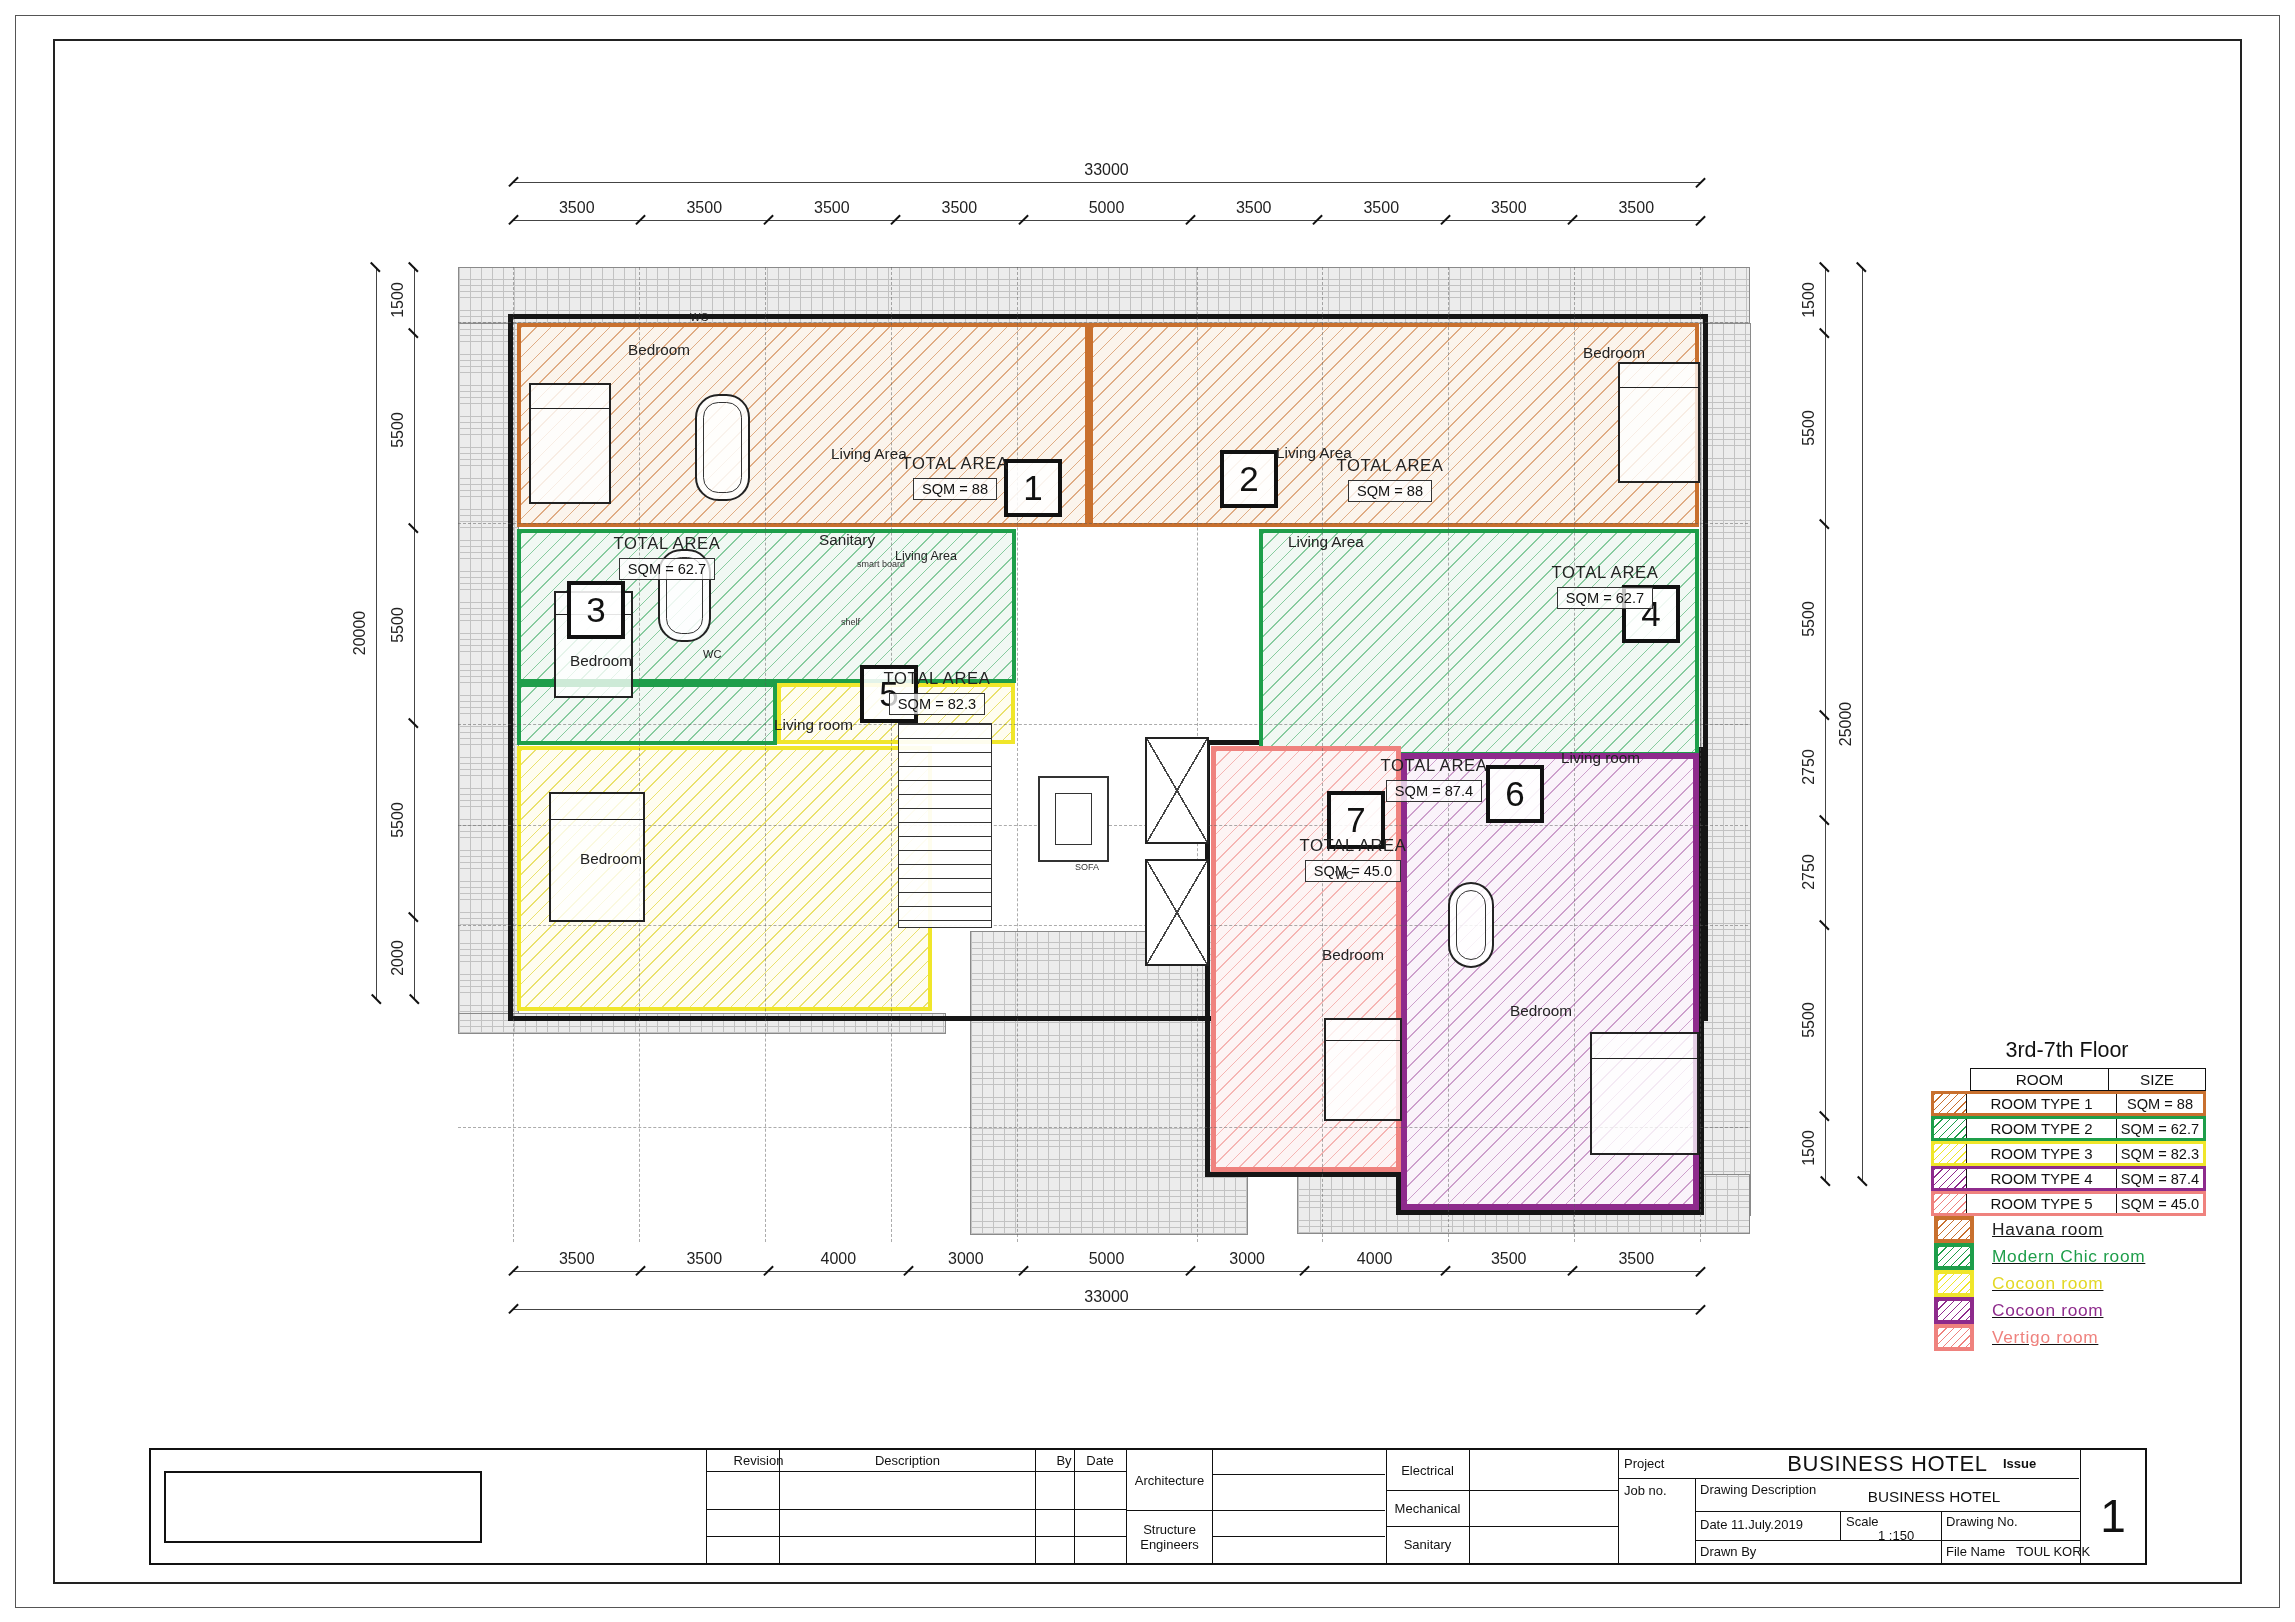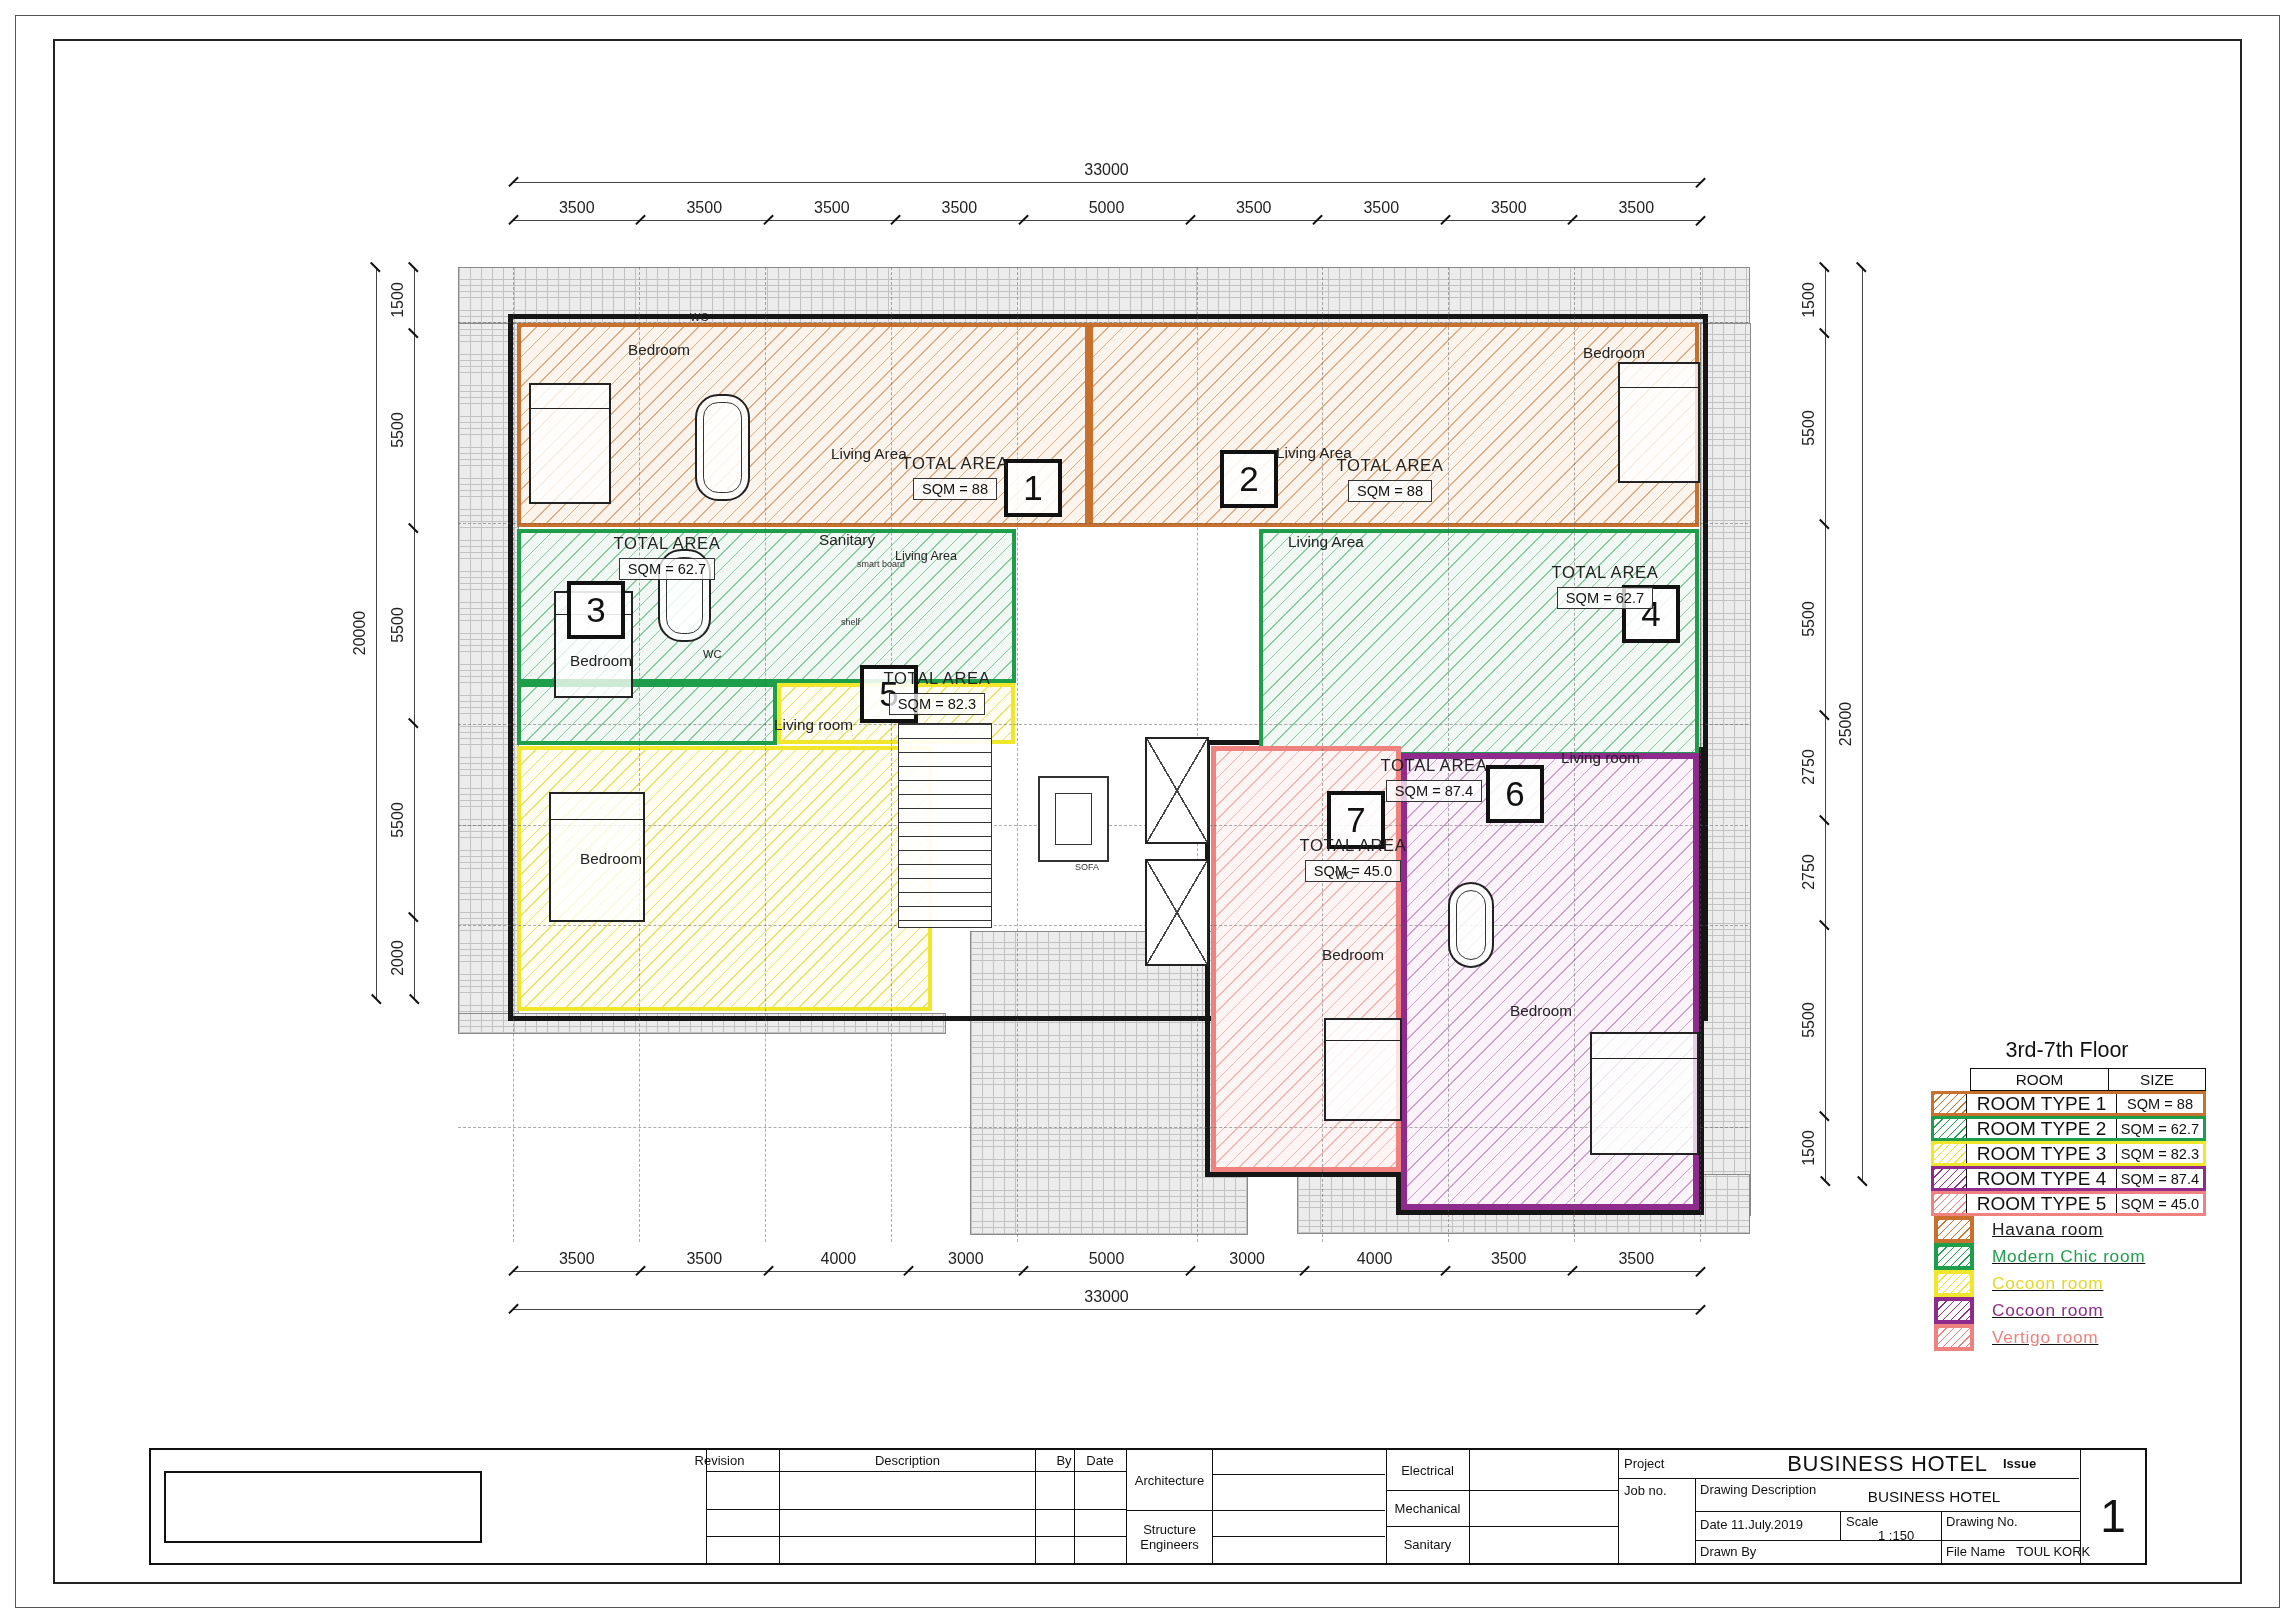--- a/index.html
+++ b/index.html
@@ -76,21 +76,21 @@
   .floor-title{position:absolute;left:1942px;top:1038px;width:250px;text-align:center;font-size:21.5px;color:#111;z-index:8;}
   .legend-table{position:absolute;left:1931px;top:1068px;width:275px;z-index:8;}
   .lg-head{display:flex;height:23px;}
   .lg-head .sp{width:39px;}
   .lg-head .h{border:1.4px solid #111;display:flex;align-items:center;justify-content:center;font-size:15.3px;}
   .lg-head .h.room{width:137px;border-right:none;}
   .lg-head .h.size{width:96px;}
   .lg-row{display:flex;height:25px;border:3.5px solid #888;background:#fff;box-sizing:border-box;}
   .lg-row .sw{width:32px;border-right:1.4px solid #111;
     background-image:repeating-linear-gradient(135deg,currentColor 0 1px,transparent 1px 5.5px);}
-  .lg-row .room{flex:1;display:flex;align-items:center;justify-content:center;font-size:19px;border-right:1.4px solid #111;color:#111;}
+  .lg-row .room{flex:1;display:flex;align-items:center;justify-content:center;font-size:15px;border-right:1.4px solid #111;color:#111;}
   .lg-row .size{width:86px;display:flex;align-items:center;justify-content:center;font-size:14.6px;color:#111;}
   .room-key{position:absolute;left:1934px;top:1216px;z-index:8;text-decoration:underline;}
   .key-item{display:flex;align-items:center;height:27px;}
   .key-sw{width:32px;height:19.4px;border:4.2px solid #888;
     background-image:repeating-linear-gradient(135deg,currentColor 0 0.9px,transparent 0.9px 5.5px);}
   .key-lbl{margin-left:18px;font-size:17.3px;letter-spacing:0.7px;}
 
   
   .tb{position:absolute;left:149px;top:1448px;width:1994px;height:113px;border:2.1px solid #111;background:#fff;z-index:9;}
   .tb .vd{position:absolute;top:0;height:113px;border-left:1.7px solid #111;}
@@ -422,21 +422,21 @@
     <div class="hd" style="left:1235px;top:40px;width:232px;"></div>
     <div class="hd" style="left:1235px;top:76px;width:232px;"></div>
     <div class="hd" style="left:1467px;top:28px;width:461px;"></div>
     <div class="hd" style="left:1544px;top:61px;width:385px;"></div>
     <div class="hd" style="left:1544px;top:90px;width:385px;"></div>
     <div class="vd2" style="left:1544px;top:28px;height:85px;"></div>
     <div class="vd2" style="left:1689px;top:61px;height:29px;"></div>
     <div class="vd2" style="left:1790px;top:61px;height:52px;"></div>
 
     <div class="tb-cell" style="left:12.5px;top:21px;width:314px;height:68px;border:2.1px solid #111;"></div>
-    <div class="tb-cell ctr" style="left:532px;top:0;width:73px;height:21px;">Revision</div>
+    <div class="tb-cell ctr" style="left:571px;top:0;width:73px;height:21px;">Revision</div>
     <div class="tb-cell ctr" style="left:628px;top:0;width:257px;height:21px;">Description</div>
     <div class="tb-cell ctr" style="left:884px;top:0;width:58px;height:21px;">By</div>
     <div class="tb-cell ctr" style="left:923px;top:0;width:52px;height:21px;">Date</div>
     <div class="tb-cell ctr" style="left:975px;top:0;width:87px;height:60px;">Architecture</div>
     <div class="tb-cell ctr" style="left:975px;top:60px;width:87px;height:53px;padding:0 4.2px;box-sizing:border-box;">Structure Engineers</div>
     <div class="tb-cell ctr" style="left:1235px;top:0;width:83px;height:40px;">Electrical</div>
     <div class="tb-cell ctr" style="left:1235px;top:40px;width:83px;height:37px;">Mechanical</div>
     <div class="tb-cell ctr" style="left:1235px;top:76px;width:83px;height:37px;">Sanitary</div>
     <div class="tb-cell" style="left:1473px;top:5.5px;">Project</div>
     <div class="tb-cell ctr" style="left:1544px;top:0;width:385px;height:28px;font-size:22px;letter-spacing:0.7px;">BUSINESS HOTEL</div>

